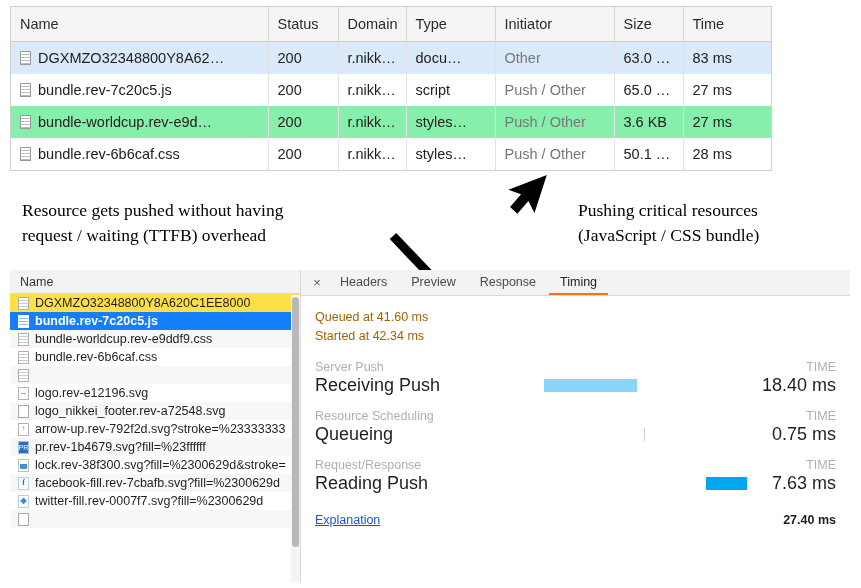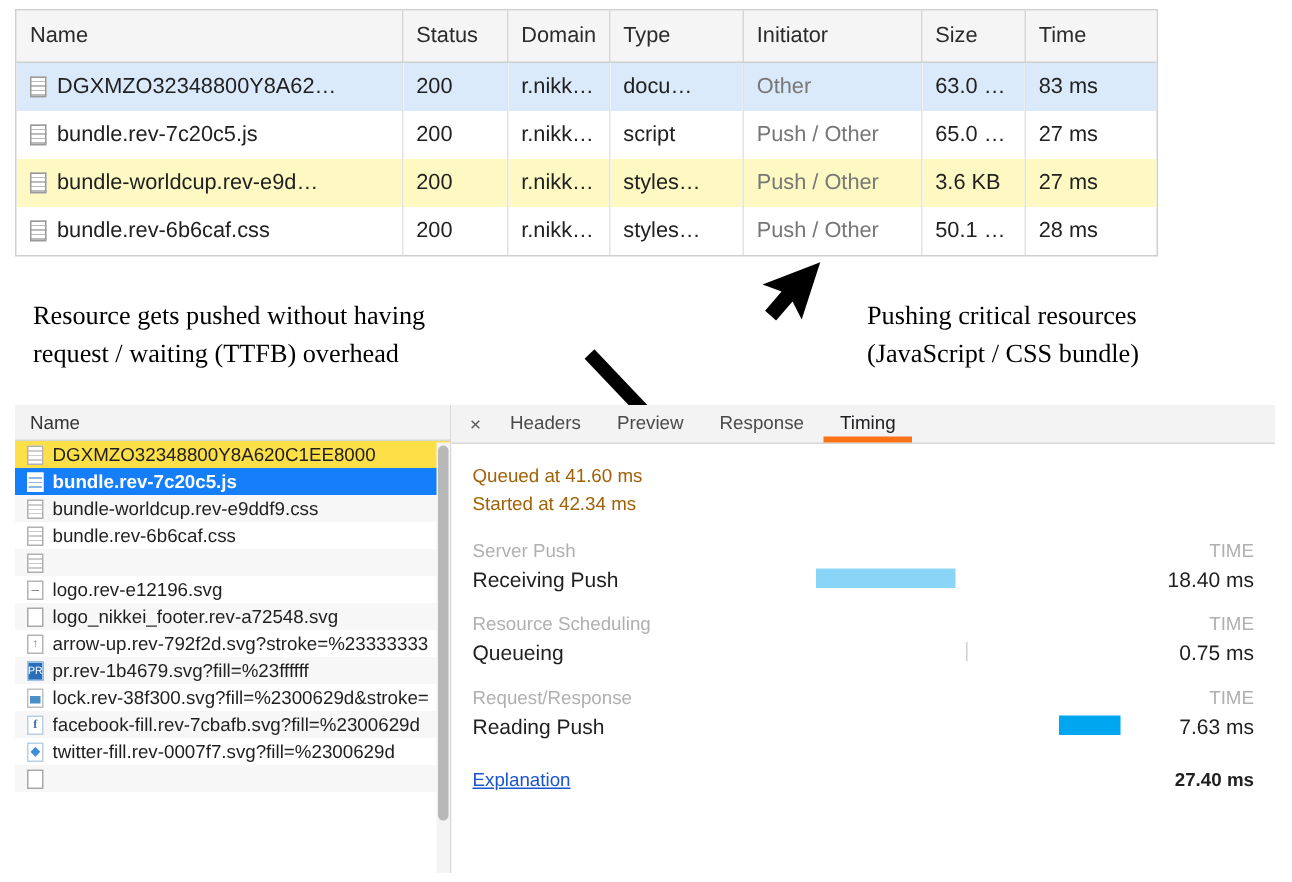--- a/index.html
+++ b/index.html
@@ -50,21 +50,21 @@
     padding: 6px 9px;
     border-right: 1px solid #e3e3e3;
     color: #212121;
     font-size: 14.5px;
     height: 20px;
     white-space: nowrap;
     overflow: hidden;
     text-overflow: ellipsis;
   }
   #top-table td:last-child { border-right: none; }
-  #top-table tr.row-odd td { background: #fef9c3; }
+  #top-table tr.row-odd td { background: #86efac; }
   #top-table tr.row-selected td { background: #dbeafb; }
   #top-table td.num { text-align: left; }
   #top-table td.dim { color: #777777; }
 
   .name-cell {
     display: flex;
     align-items: center;
     gap: 7px;
     overflow: hidden;
   }
@@ -231,21 +231,21 @@
   #dt-tabs .tab {
     padding: 0 11px;
     line-height: 25px;
     height: 25px;
     font-size: 12.5px;
     color: #4a4a4a;
     box-sizing: border-box;
   }
   #dt-tabs .tab.active {
     color: #202124;
-    border-bottom: 4px solid #f97316;
+    border-bottom: 2px solid #f97316;
   }
 
   #timing-body {
     position: relative;
     padding: 12px 14px 0 14px;
     font-size: 12.5px;
   }
   .tline {
     color: #a16207;
     line-height: 19px;
@@ -257,21 +257,21 @@
     color: #b0b0b0;
     font-size: 12.5px;
     margin-top: 13px;
     line-height: 17px;
   }
   .trow {
     display: flex;
     align-items: center;
     height: 19px;
     position: relative;
-    font-size: 14px;
+    font-size: 18px;
   }
   .trow .tlabel { width: 168px; color: #1f1f1f; flex: 0 0 auto; }
   .trow .tbarwrap { flex: 1 1 auto; position: relative; height: 13px; }
   .trow .tbar { position: absolute; top: 0; height: 13px; }
   .trow .tval { width: 78px; text-align: right; color: #1f1f1f; flex: 0 0 auto; }
   .explain-row { display: flex; align-items: center; margin-top: 20px; font-size: 12.5px; }
   .explain-row .elink {
     color: #1a55d0; text-decoration: underline; width: 168px; flex: 0 0 auto;
   }
   .explain-row .espacer { flex: 1 1 auto; }

